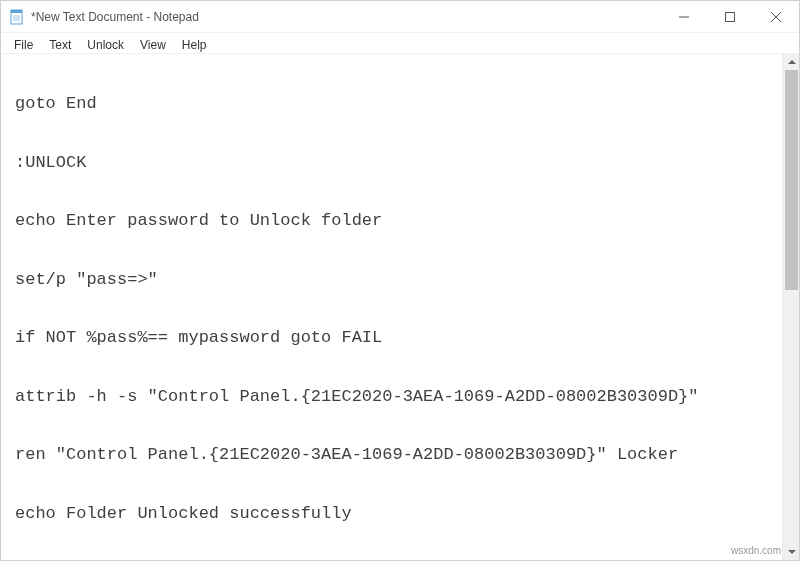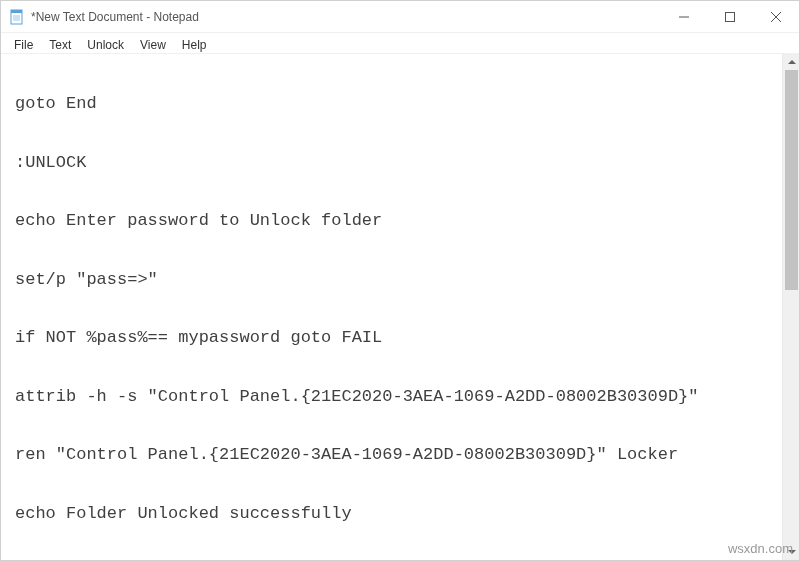--- a/index.html
+++ b/index.html
@@ -98,23 +98,23 @@
     .scroll-thumb {
       position: absolute;
       left: 2px;
       width: 13px;
       top: 17px;
       height: 220px;
       background: #c2c2c2;
     }
     .watermark {
       position: absolute;
-      right: 6px;
+      right: 18px;
       bottom: 4px;
-      font-size: 13px;
+      font-size: 10px;
       color: #999;
       font-family: Arial, sans-serif;
     }
   </style>
 </head>
 <body>
 
 <div class="titlebar">
   <div class="title-left">
     <span class="app-icon">

